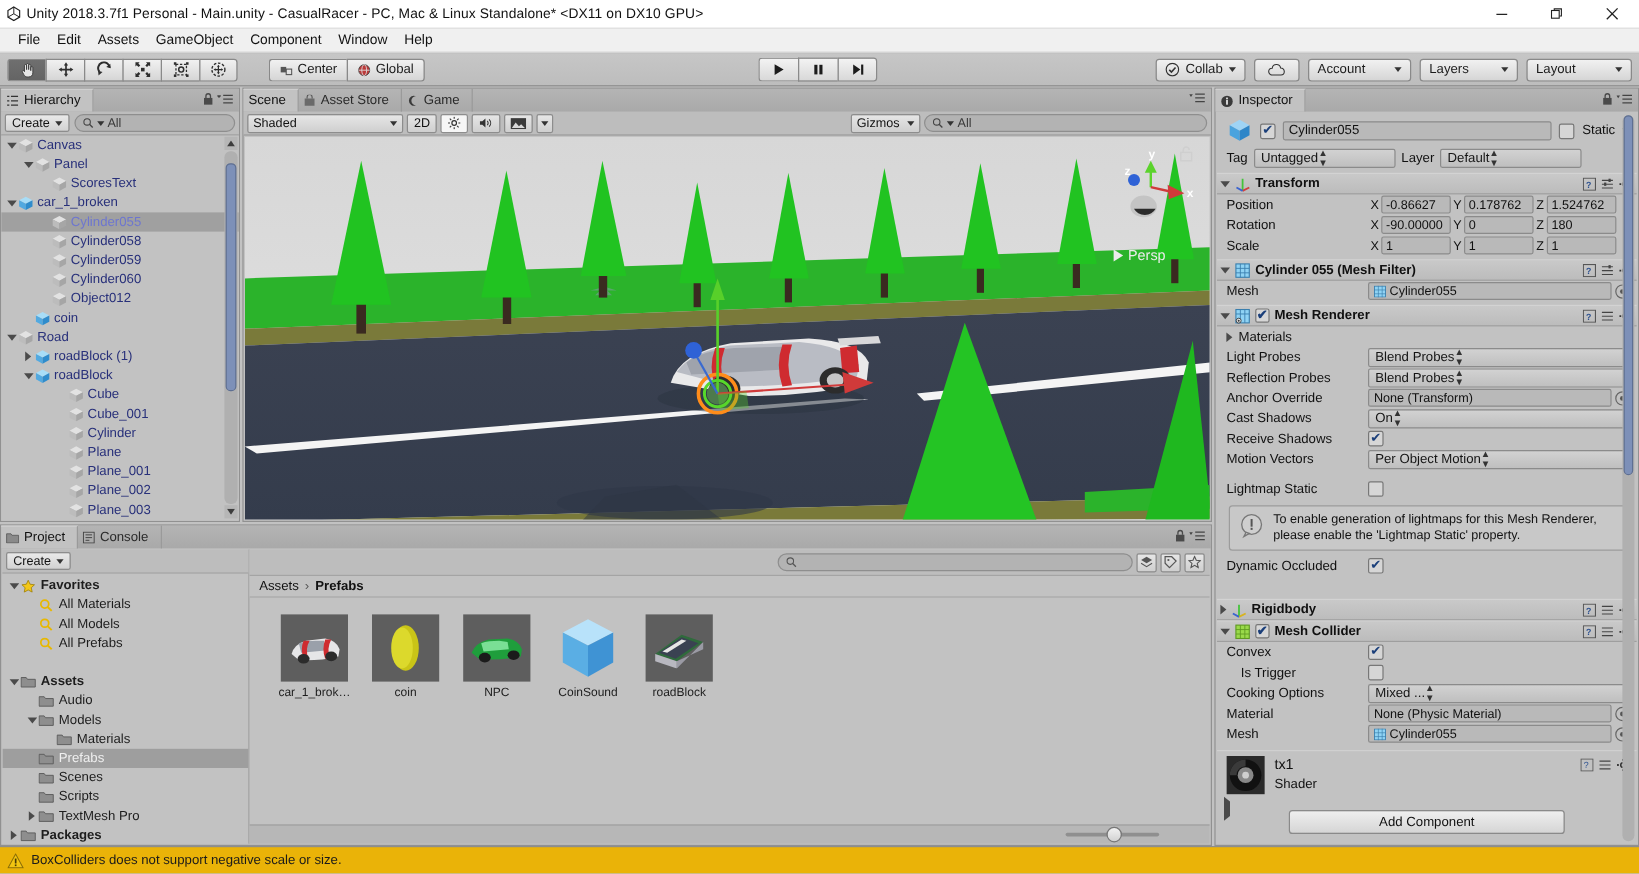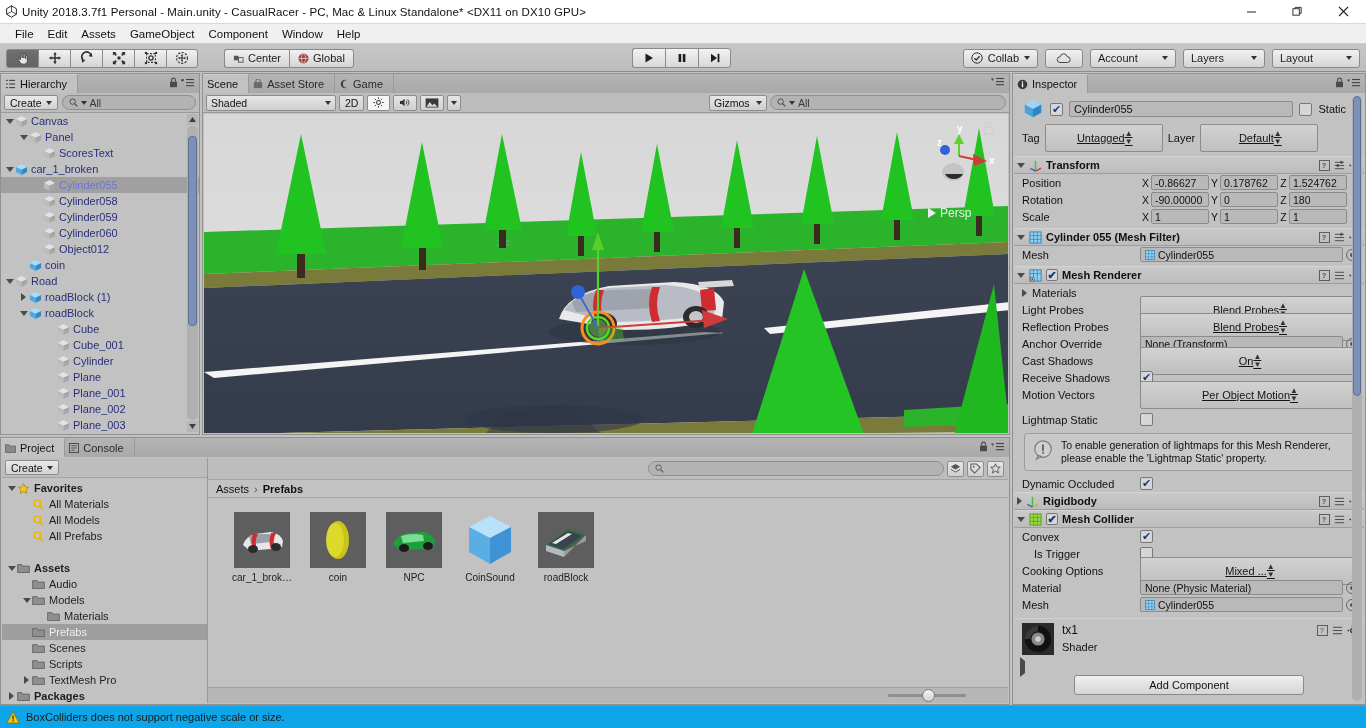--- a/index.html
+++ b/index.html
@@ -111,22 +111,22 @@
 
   
   #inspector { left:1012px; top:73px; width:354px; height:632px; }
   .insp-body { position:absolute; left:1px; top:20px; right:1px; bottom:1px; background:#c2c2c2; overflow:hidden; }
   .insp-head { display:flex; align-items:center; gap:6px; padding:4px 6px 3px 8px; }
   .name-field { flex:1; height:16px; background:#b9b9b9; border:1px solid #8b8b8b; border-radius:2px; padding:0 4px; display:flex; align-items:center; font-size:11px; }
   .ck { width:13px; height:13px; background:#d6d6d6; border:1px solid #777; border-radius:2px; display:flex; align-items:center; justify-content:center; flex:0 0 auto; }
   .ck.checked:after { content:"✔"; font-size:11px; color:#1b3f7a; line-height:1; }
   .taglayer { display:flex; align-items:center; gap:5px; padding:1px 6px 4px 8px; font-size:11px; }
   .dd {
-    height:28px; background:linear-gradient(#d2d2d2,#bfbfbf); border:1px solid #8b8b8b; border-radius:2px;
-    display:flex; align-items:center; justify-content:center; padding:0 3px 0 5px; font-size:11px; color:#151515;text-decoration:underline;
+    height:16px; background:linear-gradient(#d2d2d2,#bfbfbf); border:1px solid #8b8b8b; border-radius:2px;
+    display:flex; align-items:center; justify-content:flex-start; padding:0 3px 0 5px; font-size:11px; color:#151515;
   }
   .dd-arrows { font-size:8px; line-height:8px; color:#333; }
   .comp-head {
     height:18px; background:linear-gradient(#c9c9c9,#bcbcbc); border-top:1px solid #d3d3d3; border-bottom:1px solid #9e9e9e;
     display:flex; align-items:center; gap:4px; padding:0 4px 0 3px; font-weight:bold; font-size:11px; color:#101010;
   }
   .comp-icons { margin-left:auto; display:flex; align-items:center; gap:4px; }
   .prow { display:flex; align-items:center; height:17px; padding:0 6px 0 8px; font-size:11px; }
   .plabel { width:118px; flex:0 0 auto; color:#111; }
   .plabel.ind { padding-left:12px; }
@@ -151,21 +151,21 @@
   .breadcrumb { height:18px; display:flex; align-items:center; gap:5px; padding:0 8px; font-size:11px; background:#c2c2c2; border-bottom:1px solid #a8a8a8; }
   .grid { display:flex; gap:12px; padding:14px 0 0 22px; }
   .cell { width:64px; display:flex; flex-direction:column; align-items:center; gap:4px; }
   .thumb { width:56px; height:56px; background:#5e5e5e; display:flex; align-items:center; justify-content:center; overflow:hidden; }
   .cell-label { font-size:10px; color:#1d1d1d; text-align:center; white-space:nowrap; }
   .proj-footer { position:absolute; left:0; right:0; bottom:0; height:16px; background:#b7b7b7; border-top:1px solid #a0a0a0; display:flex; align-items:center; justify-content:flex-end; padding-right:42px; }
   .slider-track { width:78px; height:3px; background:#8f8f8f; border-radius:2px; position:relative; }
   .slider-knob { position:absolute; left:34px; top:-5px; width:13px; height:13px; border-radius:50%; background:linear-gradient(#f2f2f2,#d2d2d2); border:1px solid #777; }
 
   
-  .statusbar { position:absolute; left:0; bottom:0; width:1366px; height:23px; background:#0ea5e9; border-top:1px solid #8d8d8d; display:flex; align-items:center; gap:6px; padding-left:6px; font-size:11px; color:#1b1b1b; }
+  .statusbar { position:absolute; left:0; bottom:0; width:1366px; height:23px; background:#eab308; border-top:1px solid #8d8d8d; display:flex; align-items:center; gap:6px; padding-left:6px; font-size:11px; color:#1b1b1b; }
 </style>
 </head>
 <body>
 
 <div id="app">
 
   <div class="titlebar">
     <div class="title-icon">
       <svg width="13" height="13" viewBox="0 0 16 16">
           <path d="M8 1 L14 4.6 L14 11.4 L8 15 L2 11.4 L2 4.6 Z" fill="none" stroke="#222" stroke-width="1.2"></path>
@@ -1075,21 +1075,21 @@
             <rect x="11.1" y="6" width="1.8" height="7" fill="#555"></rect>
             <rect x="11.1" y="14" width="1.8" height="1.9" fill="#555"></rect>
           </svg>
         <span>To enable generation of lightmaps for this Mesh Renderer, please enable the 'Lightmap Static' property.</span>
       </div>
       <div class="prow">
         <span class="plabel">Dynamic Occluded</span>
         <div class="ck checked"></div>
       </div>
 
-      <div class="comp-head" style="margin-top:0">
+      <div class="comp-head" style="margin-top:19px">
         <span class="arrow-r"></span>
         <svg width="13" height="13" viewBox="0 0 14 14">
             <line x1="7" y1="13" x2="7" y2="2" stroke="#43c43a" stroke-width="1.6"></line>
             <line x1="7" y1="13" x2="13" y2="10" stroke="#d8b31f" stroke-width="1.6"></line>
             <line x1="7" y1="13" x2="1.5" y2="10" stroke="#3a63d0" stroke-width="1.6"></line>
           </svg>
         <span>Rigidbody</span>
         <span class="comp-icons">
           <svg width="11" height="11" viewBox="0 0 12 12">
               <rect x="0.5" y="0.5" width="11" height="11" fill="none" stroke="#555" stroke-width="1"></rect>

